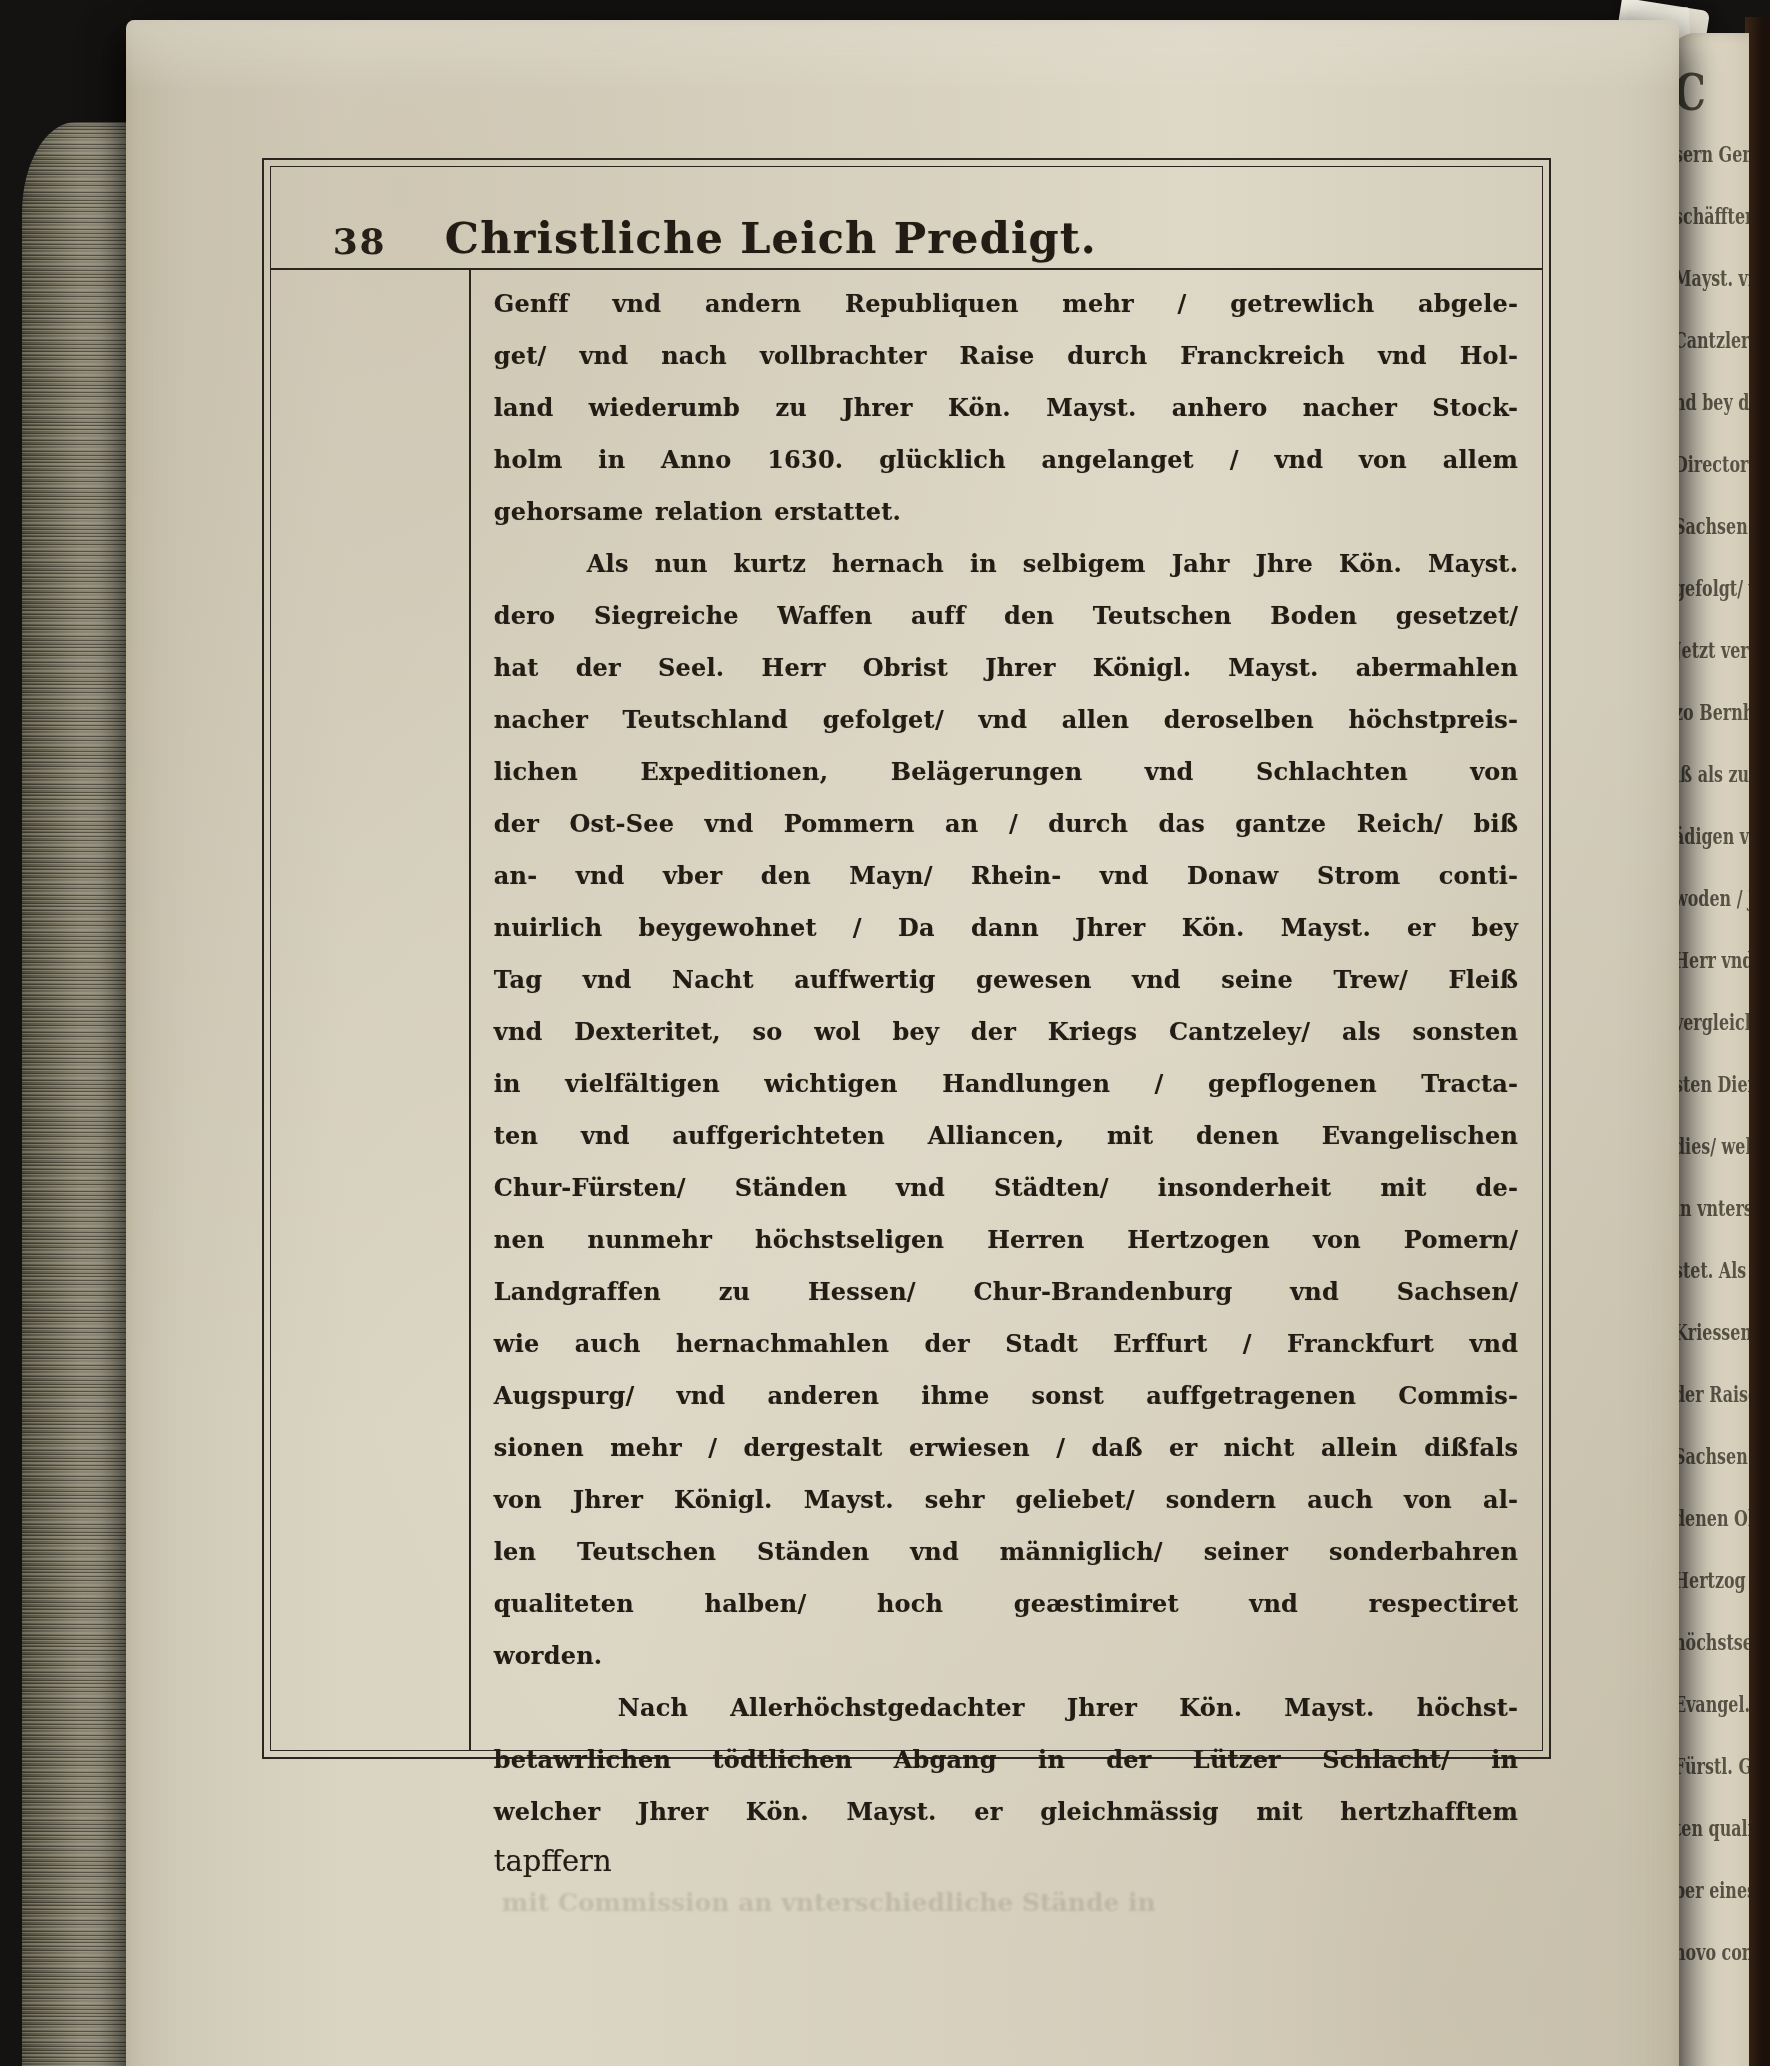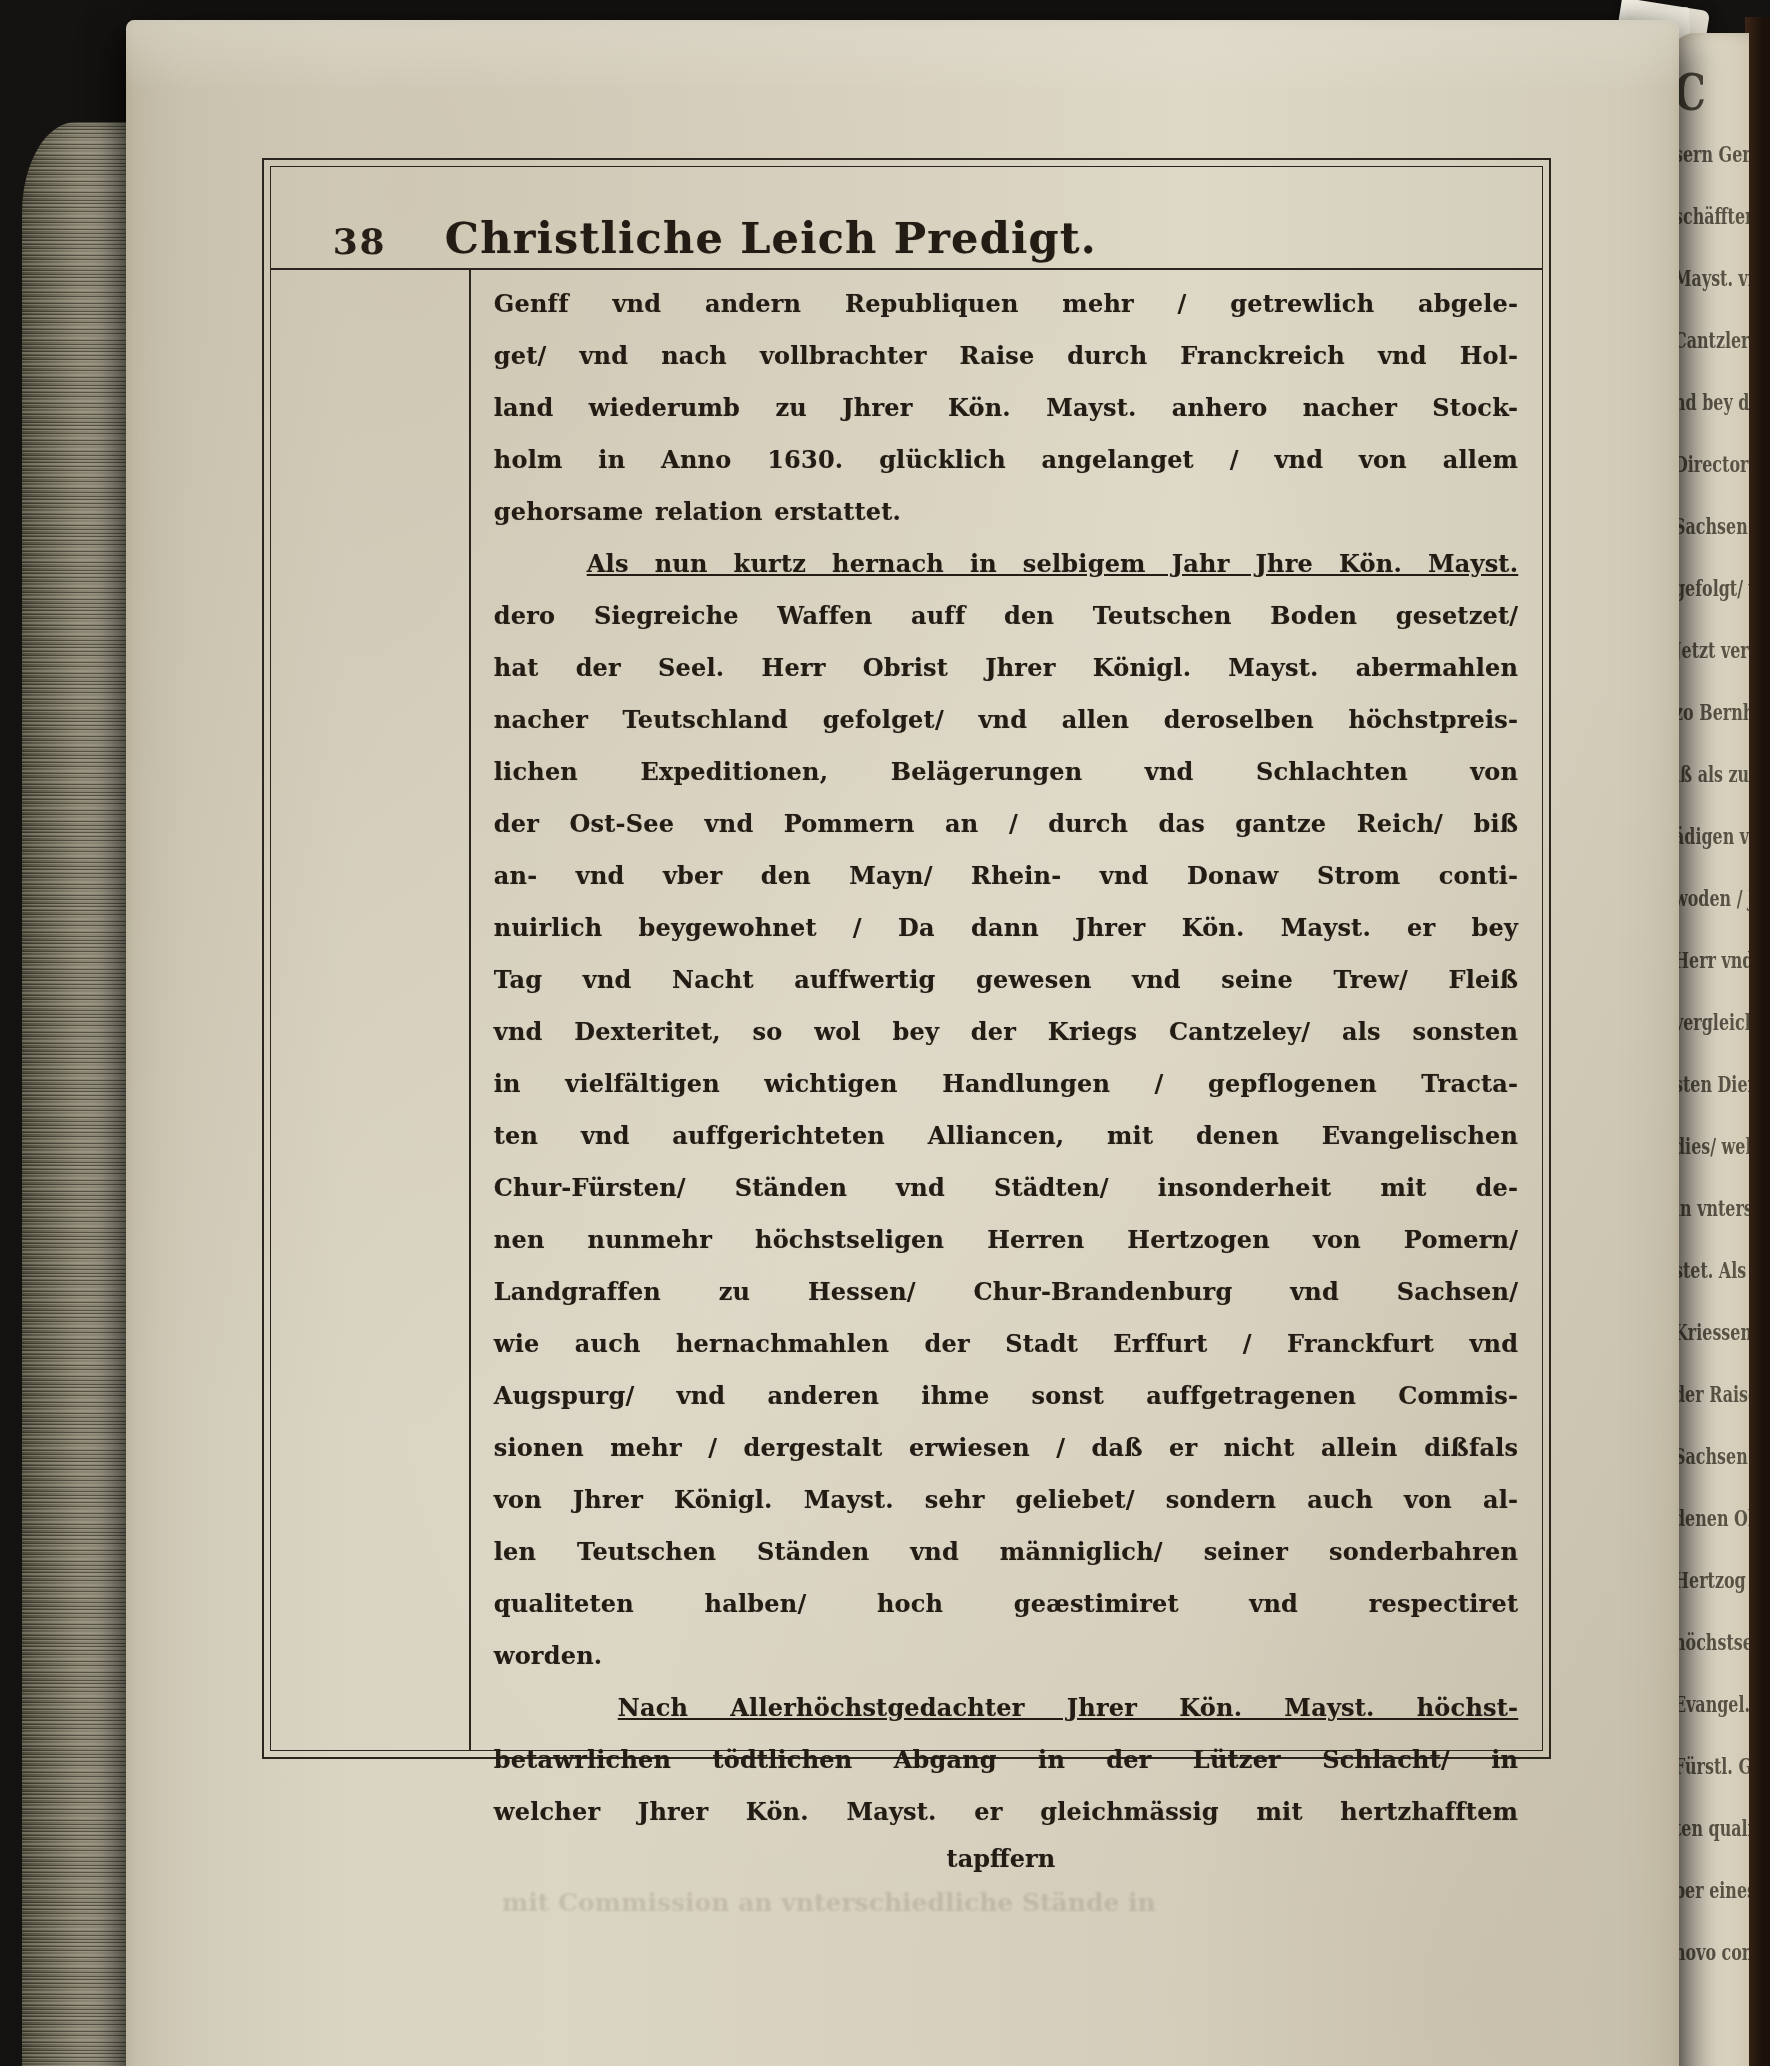--- a/index.html
+++ b/index.html
@@ -136,27 +136,27 @@
     color: #221c15;
   }
   .ln {
     font-size: 24px; font-weight: 700; line-height: 52px;
     letter-spacing: 0.2px; word-spacing: 2.9px;
     text-align: justify; text-align-last: justify;
     text-shadow: 0 0 0.8px rgba(30,24,16,.35);
     white-space: nowrap; overflow: visible;
   }
   .ln.end { text-align-last: left; }
-  .ln.indent { text-indent: 93px; text-decoration: underline; }
+  .ln.indent { text-indent: 93px; }
   .ln.indent-lg { text-indent: 124px; }
 
   .catchword {
     margin-top: 5.8px; padding-right: 10.3px;
-    font-size: 24px; font-weight: 700; color: #221c15;
-    text-align: center;
+    font-size: 29px; font-weight: 400; color: #221c15;
+    text-align: left;
     text-shadow: 0 0 0.8px rgba(30,24,16,.35);
   }
 
   .ghost-line {
     position: absolute; left: 231px; right: 50px; top: 1721px;
     font-size: 25px; font-weight: 700; color: #4a4233;
     opacity: .16; filter: blur(0.8px);
     white-space: nowrap; overflow: hidden;
   }
 </style>

